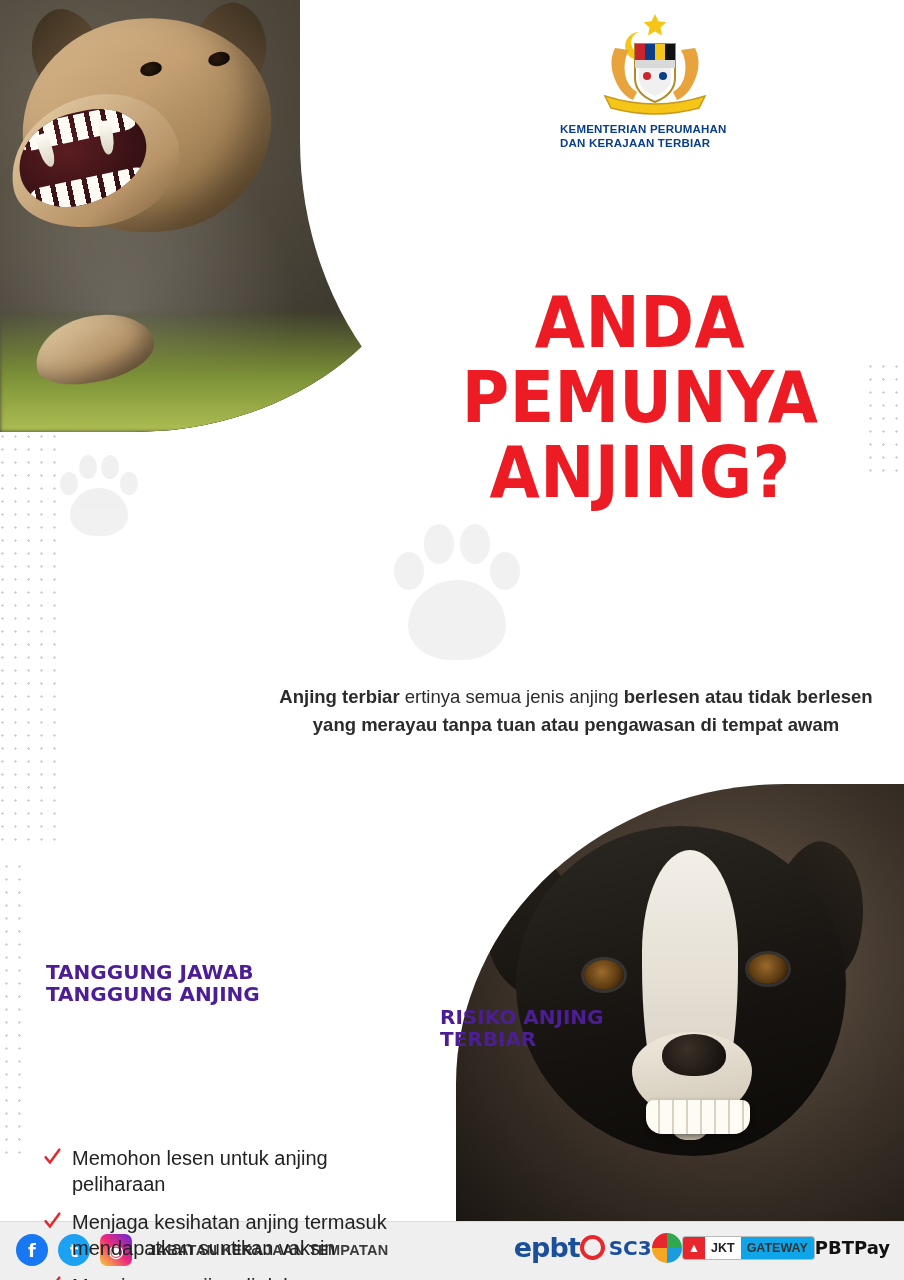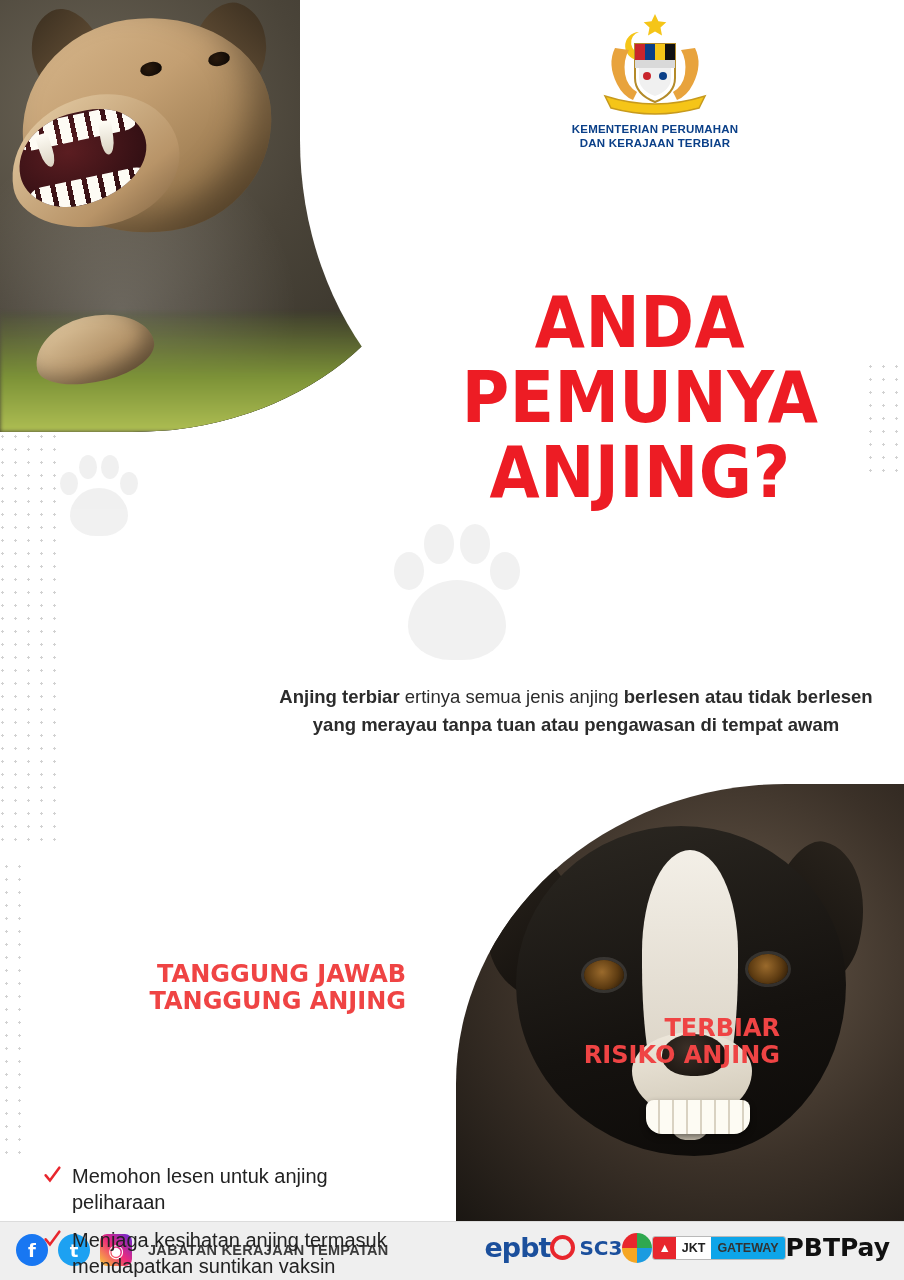--- a/index.html
+++ b/index.html
@@ -188,21 +188,21 @@
     position: absolute; left: 190px; top: 316px;
     width: 104px; height: 34px;
     background: repeating-linear-gradient(90deg,#fdfbf3 0 12px, #d9d2c2 12px 14px);
     border-radius: 8px 8px 16px 16px;
     box-shadow: 0 3px 6px rgba(0,0,0,.45);
   }
 
   
   .crest {
     position: absolute; left: 560px; top: 10px;
-    width: 190px; text-align: center;
+    width: 190px; text-align: left;
   }
   .crest svg { display: block; margin: 0 auto; }
   .crest .ministry {
     margin-top: 4px;
     font-size: 11.5px;
     font-weight: 700;
     color: #0a3f88;
     letter-spacing: .2px;
     line-height: 1.25;
   }
@@ -278,26 +278,26 @@
   .paw-small .main { left: 10px; top: 36px; width: 58px; height: 48px;
     border-radius: 50% 50% 44% 44% / 58% 58% 42% 42%; }
   .paw-small .t1 { left: 0px;  top: 20px; width: 18px; height: 23px; }
   .paw-small .t2 { left: 19px; top: 3px;  width: 18px; height: 24px; }
   .paw-small .t3 { left: 41px; top: 3px;  width: 18px; height: 24px; }
   .paw-small .t4 { left: 60px; top: 20px; width: 18px; height: 23px; }
 
   
   .sec-head {
     position: absolute;
-    color: #ef4444;
+    color: #4c1d95;
     font-weight: 800;
-    font-size: 24px;
+    font-size: 20px;
     line-height: 1.12;
     font-family: "DejaVu Sans", sans-serif;
-    text-align: right;
+    text-align: left;
   }
   .sec-left  { left: 46px;  top: 540px; width: 360px; }
   .sec-right { left: 440px; top: 540px; width: 340px; }
 
   
   .list {
     position: absolute;
     list-style: none;
     margin: 0; padding: 0;
   }
@@ -387,21 +387,21 @@
     background: #fff;
     font-size: 12.5px; font-weight: 700;
   }
   .logo-jkt .mark {
     background: #e8262d; color: #fff;
     padding: 4px 5px; display: flex; align-items: center;
   }
   .logo-jkt .t1 { padding: 4px 6px; color: #222; display: flex; align-items: center; }
   .logo-jkt .t2 { padding: 4px 6px; color: #333; background: #0ea5e9; display: flex; align-items: center; }
   .logo-pbt {
-    font-size: 25px; font-weight: 800; color: #111;
+    font-size: 18px; font-weight: 800; color: #111;
     font-family: "DejaVu Sans", sans-serif;
   }
 
   
   .wedge {
     position: absolute;
     left: 300px; top: 0;
     width: 620px; height: 470px;
     background: #ffffff;
     border-bottom-left-radius: 280px 330px;
@@ -503,22 +503,22 @@
   <div class="intro1 layer">
     <span>Anjing terbiar</span><span class="reg"> ertinya semua jenis anjing </span><span>berlesen</span><span> atau tidak berlesen yang merayau tanpa tuan atau pengawasan di tempat awam</span>
   </div>
 
 
   <div class="sec-head sec-left layer">
     <div>TANGGUNG JAWAB</div>
     <div>TANGGUNG ANJING</div>
   </div>
   <div class="sec-head sec-right layer">
+    <div>RISIKO ANJING</div>
     <div>TERBIAR</div>
-    <div>RISIKO ANJING</div>
   </div>
 
   <ul class="list list-left layer">
     <li>
       <svg class="tick" viewBox="0 0 20 20">
           <path d="M2 11 L7 17 L18 2" stroke="currentColor" stroke-width="3" fill="none" stroke-linecap="round"></path>
         </svg>
       <span>Memohon lesen untuk anjing peliharaan</span>
     </li>
     <li>

